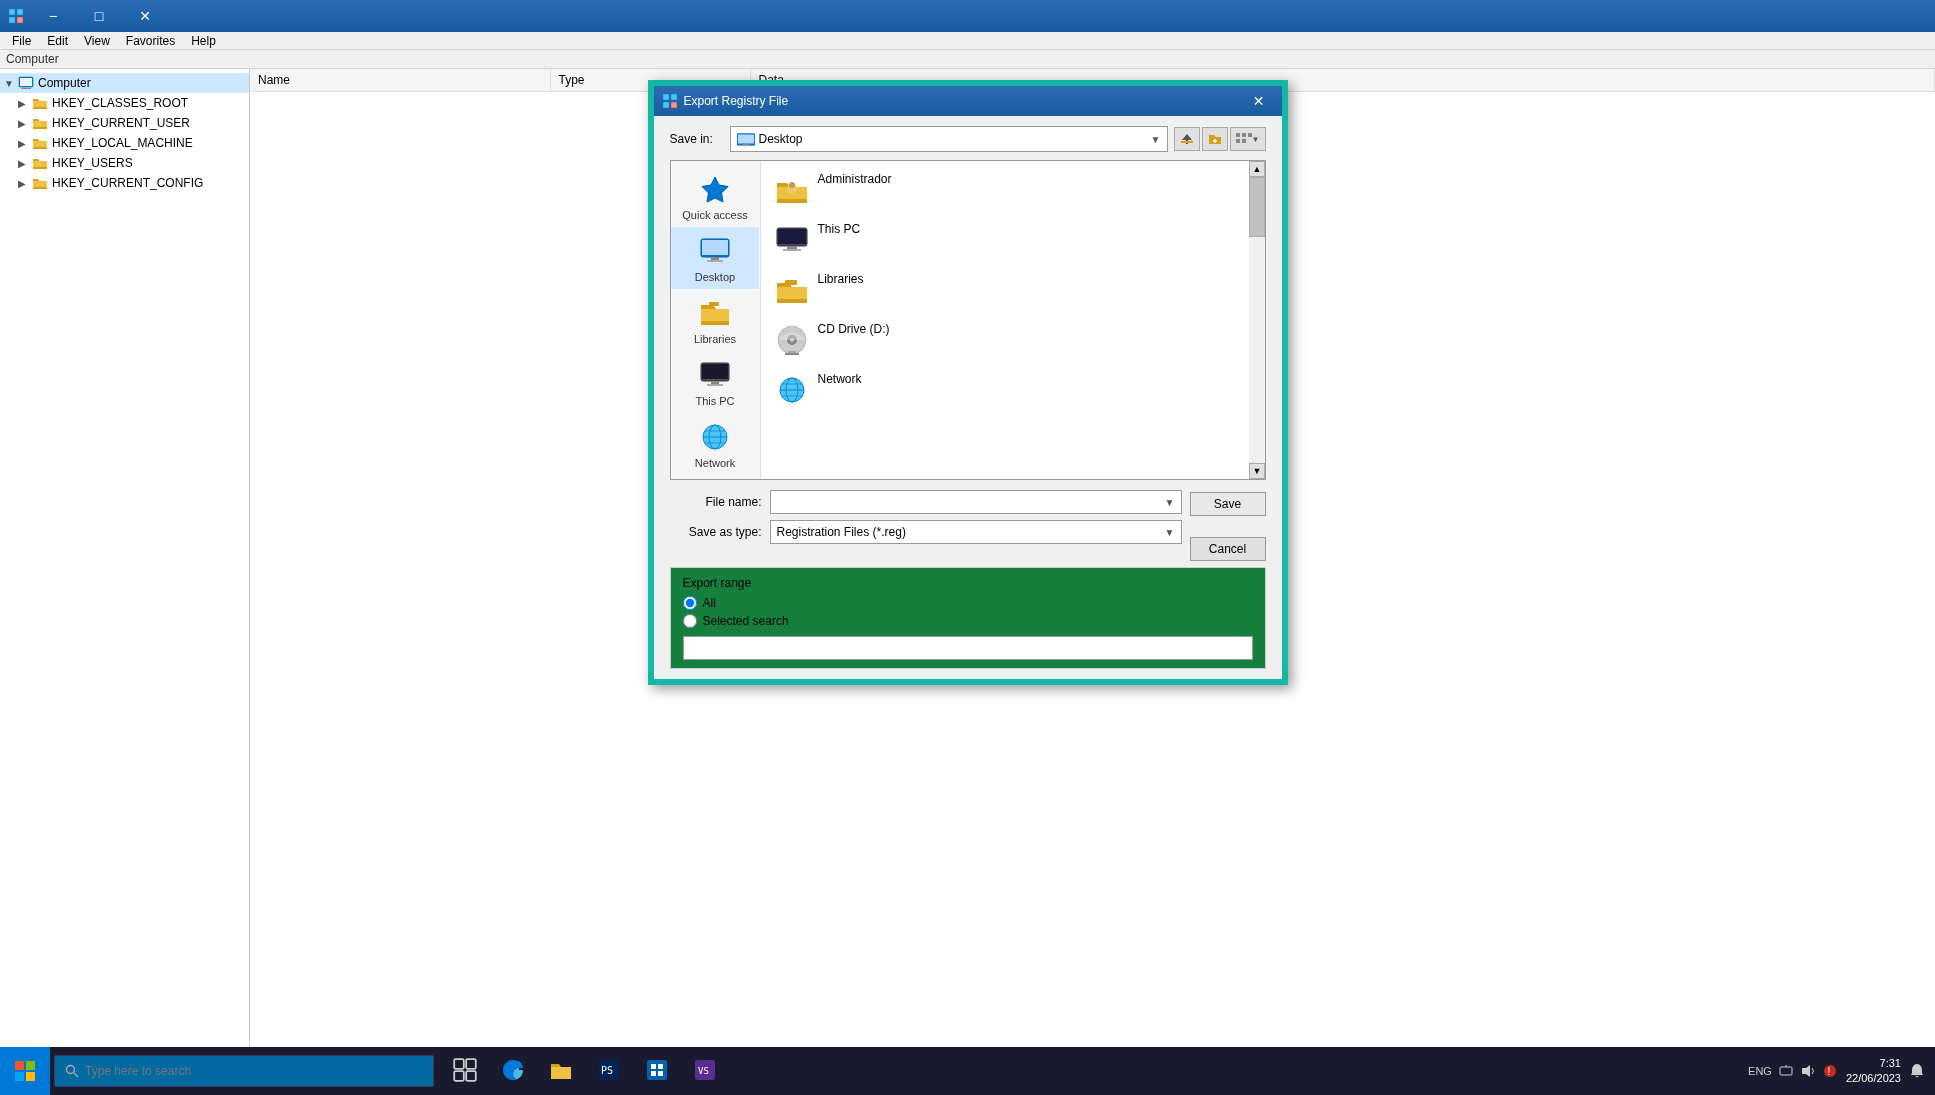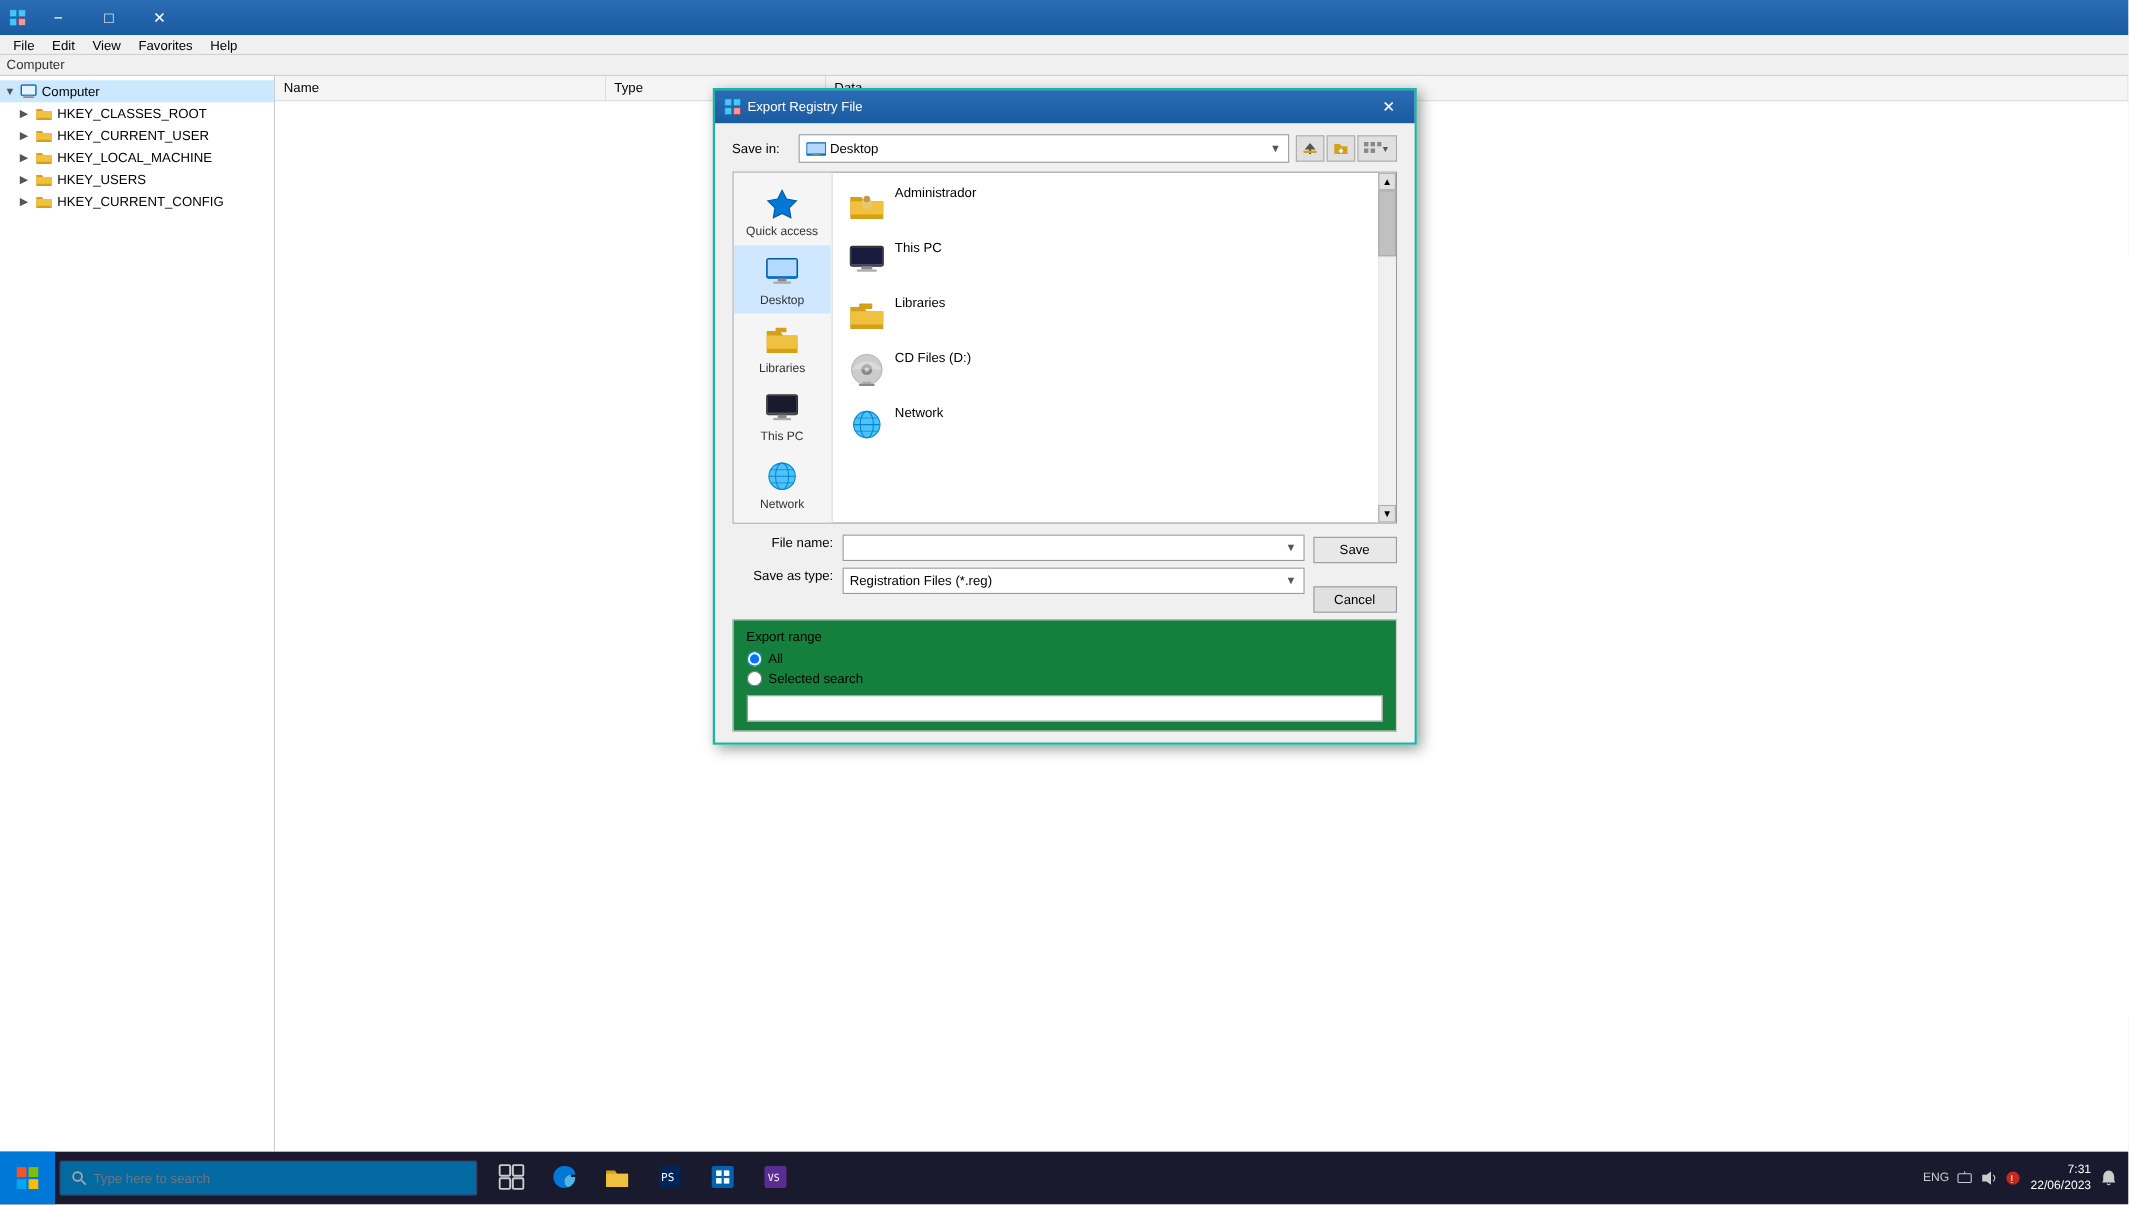--- a/index.html
+++ b/index.html
@@ -230,21 +230,21 @@
       position: absolute;
       top: 0; left: 0; right: 0; bottom: 0;
       display: flex;
       align-items: flex-start;
       justify-content: center;
       padding-top: 80px;
       z-index: 100;
     }
     .dialog {
       background: #f0f0f0;
-      border: 2px solid #14b8a6;
+      border: 6px solid #14b8a6;
       box-shadow: 4px 4px 12px rgba(0,0,0,0.4);
       width: 640px;
       border-radius: 0;
     }
     .dialog-title-bar {
       background: linear-gradient(to bottom, #2a6db5, #1a5ba0);
       height: 30px;
       display: flex;
       align-items: center;
       padding: 0 8px;
@@ -429,21 +429,21 @@
       left: 0;
       right: 0;
       height: 60px;
       background: #c0c0c0;
       border: 1px solid #aaa;
     }
 
     
     .form-row {
       display: flex;
-      align-items: flex-start;
+      align-items: center;
       margin-bottom: 6px;
     }
     .form-label {
       width: 100px;
       font-size: 12px;
       text-align: right;
       padding-right: 8px;
       flex-shrink: 0;
     }
     .form-combo {
@@ -788,21 +788,21 @@
               <svg width="34" height="30" viewBox="0 0 34 30">
                 <ellipse cx="17" cy="15" rx="14" ry="14" fill="#ccc" stroke="#999" stroke-width="0.5"></ellipse>
                 <ellipse cx="17" cy="15" rx="5" ry="5" fill="#888"></ellipse>
                 <ellipse cx="17" cy="15" rx="2" ry="2" fill="#ccc"></ellipse>
                 <path d="M3 15 Q 17 0 31 15" fill="rgba(255,255,255,0.3)"></path>
 
                 <rect x="13" y="26" width="8" height="3" fill="#aaa"></rect>
                 <rect x="10" y="28" width="14" height="2" fill="#888"></rect>
               </svg>
             </div>
-            <span class="file-item-name">CD Files (D:)</span>
+            <span class="file-item-name">CD Drive (D:)</span>
           </div>
 
           <div class="file-item">
             <div class="file-item-icon">
               <svg width="34" height="30" viewBox="0 0 34 30">
                 <circle cx="17" cy="15" r="12" fill="#4fc3f7" stroke="#0288d1" stroke-width="1"></circle>
                 <ellipse cx="17" cy="15" rx="6" ry="12" fill="none" stroke="#0288d1" stroke-width="1"></ellipse>
                 <line x1="5" y1="15" x2="29" y2="15" stroke="#0288d1" stroke-width="1"></line>
                 <line x1="7" y1="9" x2="27" y2="9" stroke="#0288d1" stroke-width="0.7"></line>
                 <line x1="7" y1="21" x2="27" y2="21" stroke="#0288d1" stroke-width="0.7"></line>

